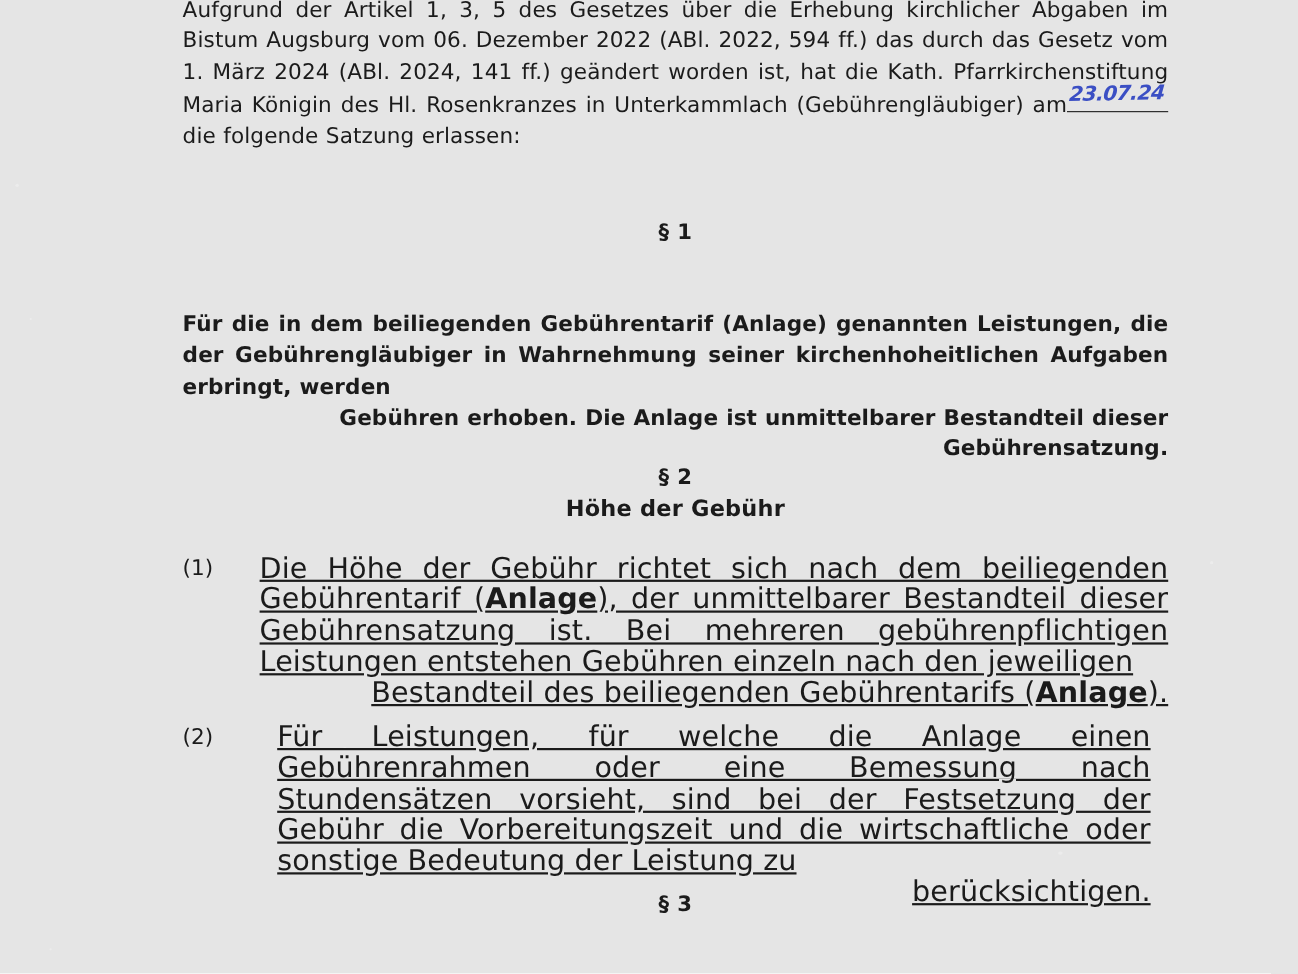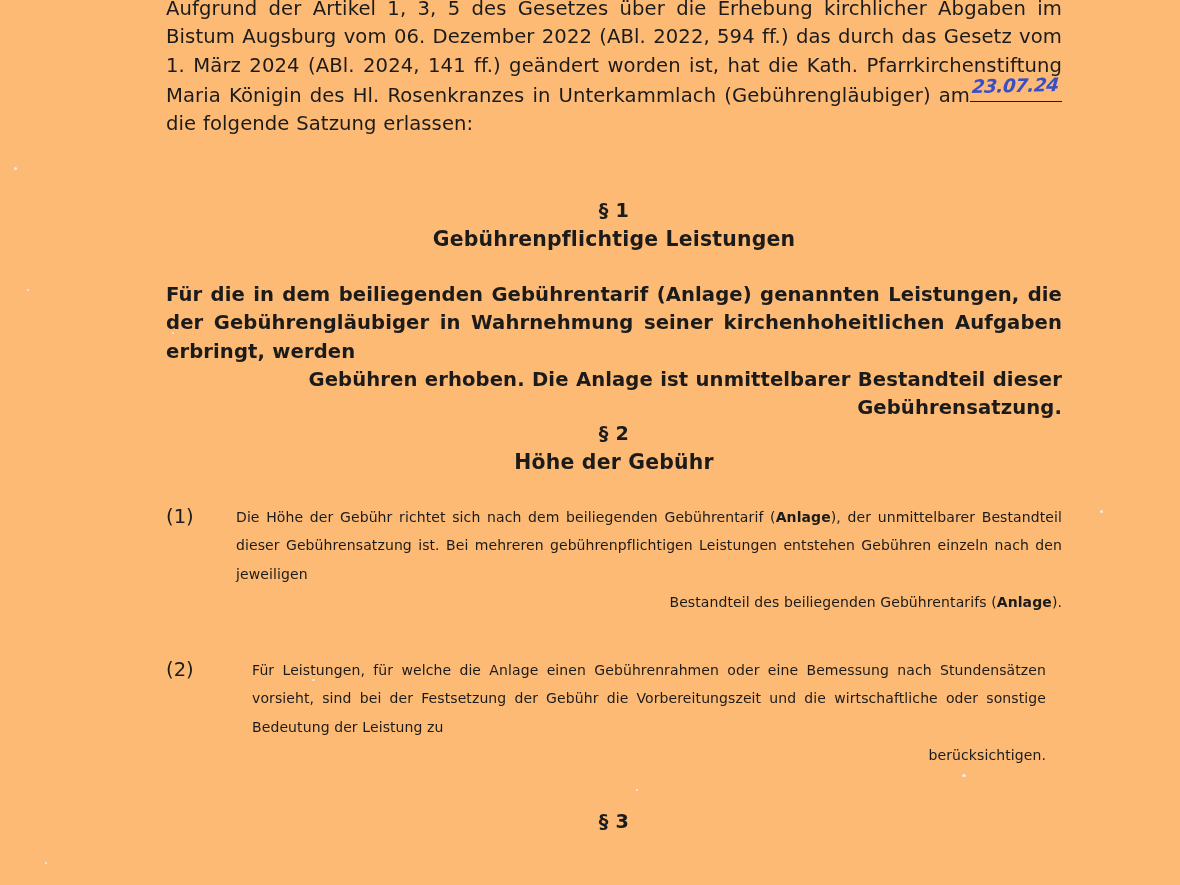--- a/index.html
+++ b/index.html
@@ -6,21 +6,21 @@
   html, body {
     margin: 0;
     padding: 0;
     background: #ffffff;
   }
 
   .page {
     position: relative;
     width: 1180px;
     height: 885px;
-    background: #fdba74;
+    background: #e5e5e5;
     overflow: hidden;
     font-family: "DejaVu Sans", "Liberation Sans", sans-serif;
     color: #1b1b1b;
   }
 
   
   .col {
     position: absolute;
     left: 166px;
     width: 896px;
@@ -68,25 +68,26 @@
     position: absolute;
     left: 0;
     top: 0;
     width: 58px;
     font-size: 19.6px;
     line-height: 28.3px;
     text-align: left;
   }
 
   .clause .ctext {
-    font-size: 14px;
+    font-size: 26px;
     line-height: 28.3px;
     text-align: justify;
     text-justify: inter-word;
     letter-spacing: 0.1px;
+    text-decoration: underline;
   }
 
   
   .body-text > .lastline,
   .ctext > .lastline {
     display: block;
     text-align: right;
   }
 
   b, .bold { font-weight: bold; }
@@ -137,21 +138,20 @@
   <div class="speckle" style="left:636px; top:789px; width:2px; height:2px;"></div>
   <div class="speckle" style="left:312px; top:679px; width:3px; height:2px;"></div>
   <div class="speckle" style="left:45px; top:862px; width:2px; height:2px;"></div>
 
   <div class="col intro">
     <p class="body-text" style="margin:0;"><span>Aufgrund der Artikel 1, 3, 5 des Gesetzes über die Erhebung kirchlicher Abgaben im Bistum Augsburg vom 06. Dezember 2022 (ABl. 2022, 594 ff.) das durch das Gesetz vom 1. März 2024 (ABl. 2024, 141 ff.) geändert worden ist, hat die Kath. Pfarrkirchenstiftung Maria Königin des Hl. Rosenkranzes in Unterkammlach (Gebührengläubiger) am</span><span class="hw-blank"><span class="hw-date">23.07.24</span></span> <span class="lastline-inline">die folgende Satzung erlassen:</span></p>
   </div>
 
   <div class="col heading-block" style="top:197px;">
     <div class="sec-num">§ 1</div>
-    <div class="sec-title">Gebührenpflichtige Leistungen</div>
   </div>
 
   <div class="col" style="top:281px;font-weight:bold;">
     <p class="body-text" style="margin:0;"><span>Für die in dem beiliegenden Gebührentarif (Anlage) genannten Leistungen, die der Gebührengläubiger in Wahrnehmung seiner kirchenhoheitlichen Aufgaben erbringt, werden</span>
       <span class="lastline">Gebühren erhoben. Die Anlage ist unmittelbarer Bestandteil dieser Gebührensatzung.</span></p>
   </div>
 
   <div class="col heading-block" style="top:420px;">
     <div class="sec-num">§ 2</div>
     <div class="sec-title">Höhe der Gebühr</div>

